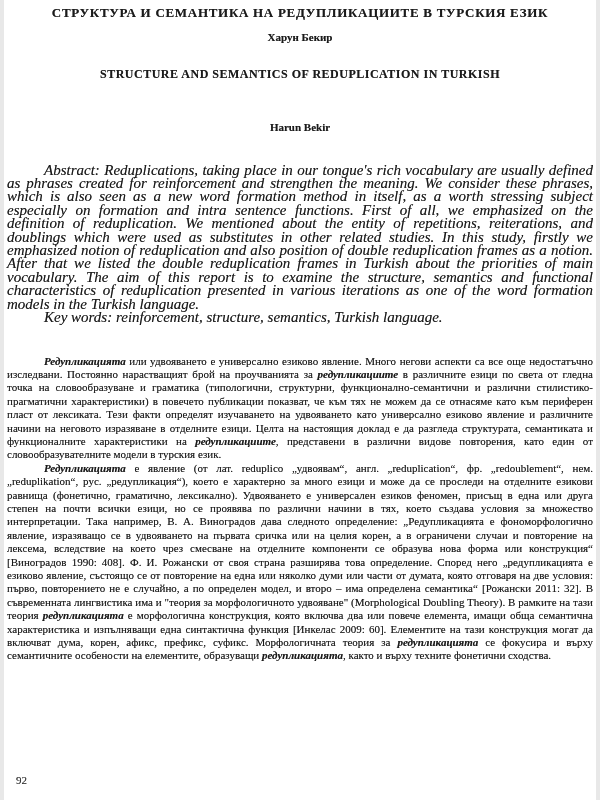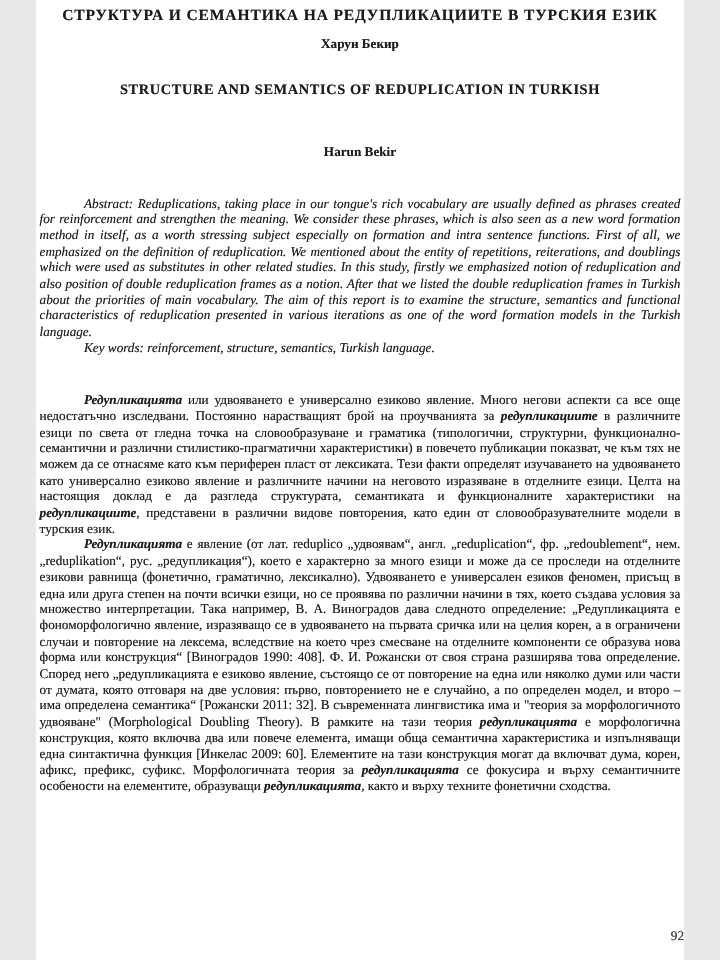--- a/index.html
+++ b/index.html
@@ -3,21 +3,21 @@
 <meta charset="utf-8">
 <title>Scanned paper page</title>
 <style>
   html, body {
     margin: 0;
     padding: 0;
     background: #e8e8e8;
   }
   .page {
     position: relative;
-    width: 540px;
+    width: 592px;
     height: 800px;
     margin: 0 auto;
     background: #ffffff;
     color: #1b1b1b;
     font-family: "Liberation Serif", "DejaVu Serif", serif;
     font-size: 11px;
     line-height: 13.4px;
     box-sizing: border-box;
     padding: 4px 3px 0 3px;
     overflow: hidden;
@@ -42,21 +42,21 @@
     margin: 23px 0 17px 0;
   }
   .author-en {
     font-weight: bold;
     font-size: 11px;
     margin: 40px 0 0 0;
   }
   .abstract-block {
     margin-top: 29px;
     font-style: italic;
-    font-size: 11px;
+    font-size: 15px;
     text-align: justify;
   }
   .abstract-block p {
     margin: 0;
     text-indent: 37px;
   }
   .body-par {
     margin: 0;
     text-align: justify;
     text-indent: 37px;
@@ -66,23 +66,24 @@
     margin: 0;
     font-weight: bold;
     text-indent: 37px;
     text-align: left;
   }
   .page-number {
     position: absolute;
     left: 0;
     right: 0;
     top: 774px;
-    text-align: right;
+    text-align: left;
     font-size: 11px;
     color: #3a3a3a;
+    padding-left: 12px;
   }
   
   .s-i  { }
   .s-b  { font-weight: bold; }
   .s-bi { font-weight: bold; font-style: italic; }
 </style>
 </head>
 <body>
 
 <div class="page">

